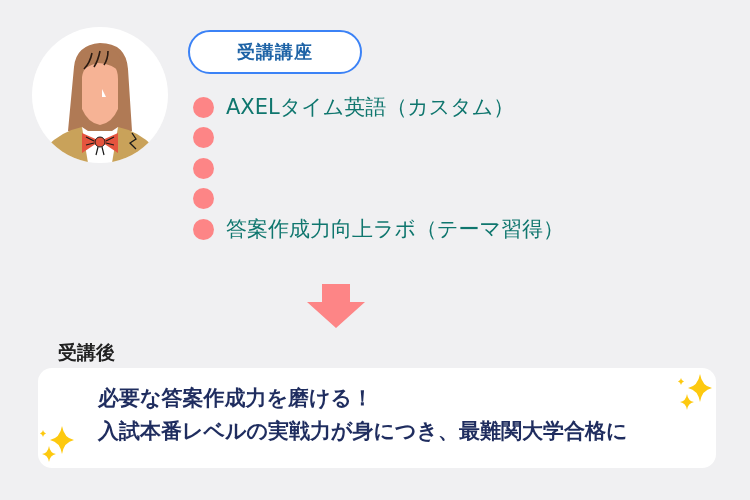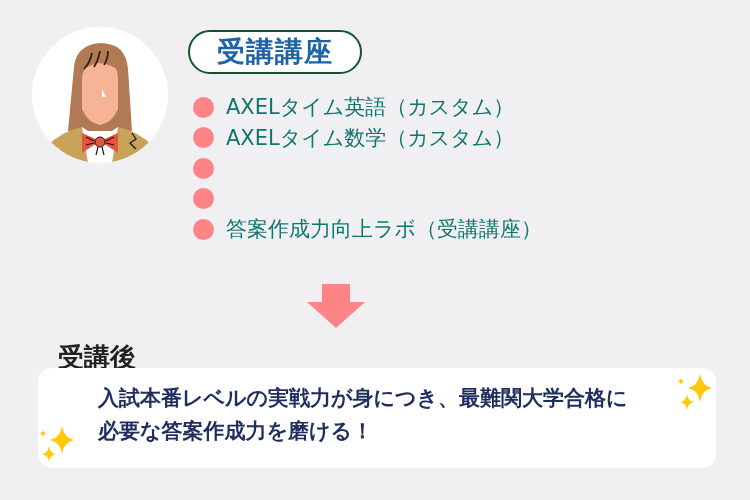--- a/index.html
+++ b/index.html
@@ -9,38 +9,38 @@
     font-family:"DejaVu Sans","Liberation Sans",sans-serif;
     position:relative;
   }
   .avatar {
     position:absolute; left:32px; top:27px; width:136px; height:136px;
     border-radius:50%; background:#ffffff; overflow:hidden;
   }
   .avatar svg { width:136px; height:136px; display:block; }
   .pill {
     position:absolute; left:188px; top:30px; width:174px; height:44px;
-    border:2px solid #14532d; border-radius:24px; background:#ffffff;
+    border:2px solid #3b82f6; border-radius:24px; background:#ffffff;
     box-sizing:border-box; display:flex; align-items:center; justify-content:center;
-    color:#1e63a6; font-weight:bold; font-size:28px; letter-spacing:1px;
+    color:#1e63a6; font-weight:bold; font-size:18px; letter-spacing:1px;
   }
   .courses {
     position:absolute; left:193px; top:92px; margin:0; padding:0; list-style:none;
   }
   .courses li {
     display:flex; align-items:center; height:30.5px;
     font-size:21px; color:#0f766e;
   }
   .dot {
     width:21px; height:21px; border-radius:50%; background:#fd8586;
     margin-right:12px; flex:0 0 auto;
   }
   .arrow { position:absolute; left:306px; top:284px; width:60px; height:44px; }
   .after-label {
-    position:absolute; left:58px; top:340px; font-size:26px; font-weight:bold; color:#222;
+    position:absolute; left:58px; top:340px; font-size:19px; font-weight:bold; color:#222;
   }
   .result-box {
     position:absolute; left:38px; top:368px; width:678px; height:100px;
     background:#ffffff; border-radius:14px;
   }
   .result-text {
     position:absolute; left:60px; top:14px; font-size:21px; color:#1f2d5f;
     line-height:33px; font-weight:bold;
   }
   .sparkle { position:absolute; }
@@ -75,46 +75,45 @@
 
 <div class="pill">受講講座</div>
 
 <ul class="courses">
   <li>
       <span class="dot"></span>
       <span>AXELタイム英語（カスタム）</span>
     </li>
   <li>
       <span class="dot"></span>
-      <span>AXELタイム数学（カスタム）</span>
     </li>
   <li>
       <span class="dot"></span>
     </li>
   <li>
       <span class="dot"></span>
     </li>
   <li>
       <span class="dot"></span>
-      <span>答案作成力向上ラボ（受講講座）</span>
+      <span>答案作成力向上ラボ（テーマ習得）</span>
     </li>
 </ul>
 
 <div class="arrow">
   <svg width="60" height="44" viewBox="0 0 60 44">
     <path d="M16 0 L44 0 L44 18 L59 18 L30 44 L1 18 L16 18 Z" fill="#fd8586"></path>
   </svg>
 </div>
 
 <div class="after-label">受講後</div>
 
 <div class="result-box">
   <div class="result-text">
+    <div>必要な答案作成力を磨ける！</div>
     <div>入試本番レベルの実戦力が身につき、最難関大学合格に</div>
-    <div>必要な答案作成力を磨ける！</div>
   </div>
   <div class="sparkle" style="left:638px; top:4px;">
     <svg width="40" height="42" viewBox="0 0 40 42">
       <path d="M24 2 Q26 14 36 16 Q26 18 24 30 Q22 18 12 16 Q22 14 24 2 Z" fill="#fdc90f"></path>
       <path d="M11 22 Q12 29 18 30 Q12 31 11 38 Q10 31 4 30 Q10 29 11 22 Z" fill="#fdc90f"></path>
       <path d="M5 6 Q5.5 9 8 9.5 Q5.5 10 5 13 Q4.5 10 2 9.5 Q4.5 9 5 6 Z" fill="#fdc90f"></path>
     </svg>
   </div>
   <div class="sparkle" style="left:0px; top:56px;">
     <svg width="40" height="42" viewBox="0 0 40 42">

